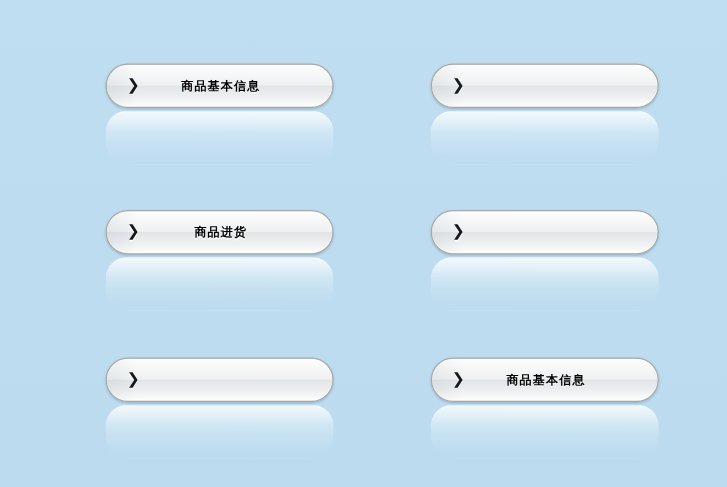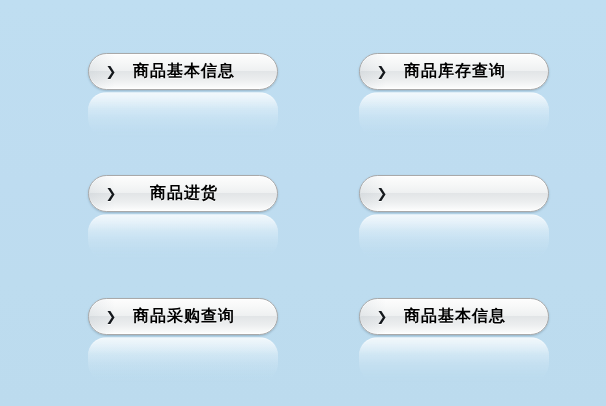--- a/index.html
+++ b/index.html
@@ -92,21 +92,21 @@
     line-height: 1;
     text-shadow: 0 1px 0 rgba(255,255,255,0.9);
   }
 
   .btn-label {
     position: relative;
     z-index: 2;
     flex: 1;
     text-align: center;
     padding-right: 34px;
-    font-size: 16px;
+    font-size: 10px;
     font-weight: bold;
     color: #000000;
     letter-spacing: 1px;
     white-space: nowrap;
     text-shadow: 0 1px 0 rgba(255,255,255,0.85);
   }
 
   
   .menu-reflection {
     position: absolute;
@@ -147,21 +147,20 @@
       <div class="menu-button">
         <span class="btn-chevron">❯</span>
         <span class="btn-label">商品基本信息</span>
       </div>
       <div class="menu-reflection"></div>
     </div>
 
     <div class="menu-cell col-right row-1">
       <div class="menu-button">
         <span class="btn-chevron">❯</span>
-        <span class="btn-label">商品库存查询</span>
       </div>
       <div class="menu-reflection"></div>
     </div>
 
     <div class="menu-cell col-left row-2">
       <div class="menu-button">
         <span class="btn-chevron">❯</span>
         <span class="btn-label">商品进货</span>
       </div>
       <div class="menu-reflection"></div>
@@ -170,21 +169,20 @@
     <div class="menu-cell col-right row-2">
       <div class="menu-button">
         <span class="btn-chevron">❯</span>
       </div>
       <div class="menu-reflection"></div>
     </div>
 
     <div class="menu-cell col-left row-3">
       <div class="menu-button">
         <span class="btn-chevron">❯</span>
-        <span class="btn-label">商品采购查询</span>
       </div>
       <div class="menu-reflection"></div>
     </div>
 
     <div class="menu-cell col-right row-3">
       <div class="menu-button">
         <span class="btn-chevron">❯</span>
         <span class="btn-label">商品基本信息</span>
       </div>
       <div class="menu-reflection"></div>

